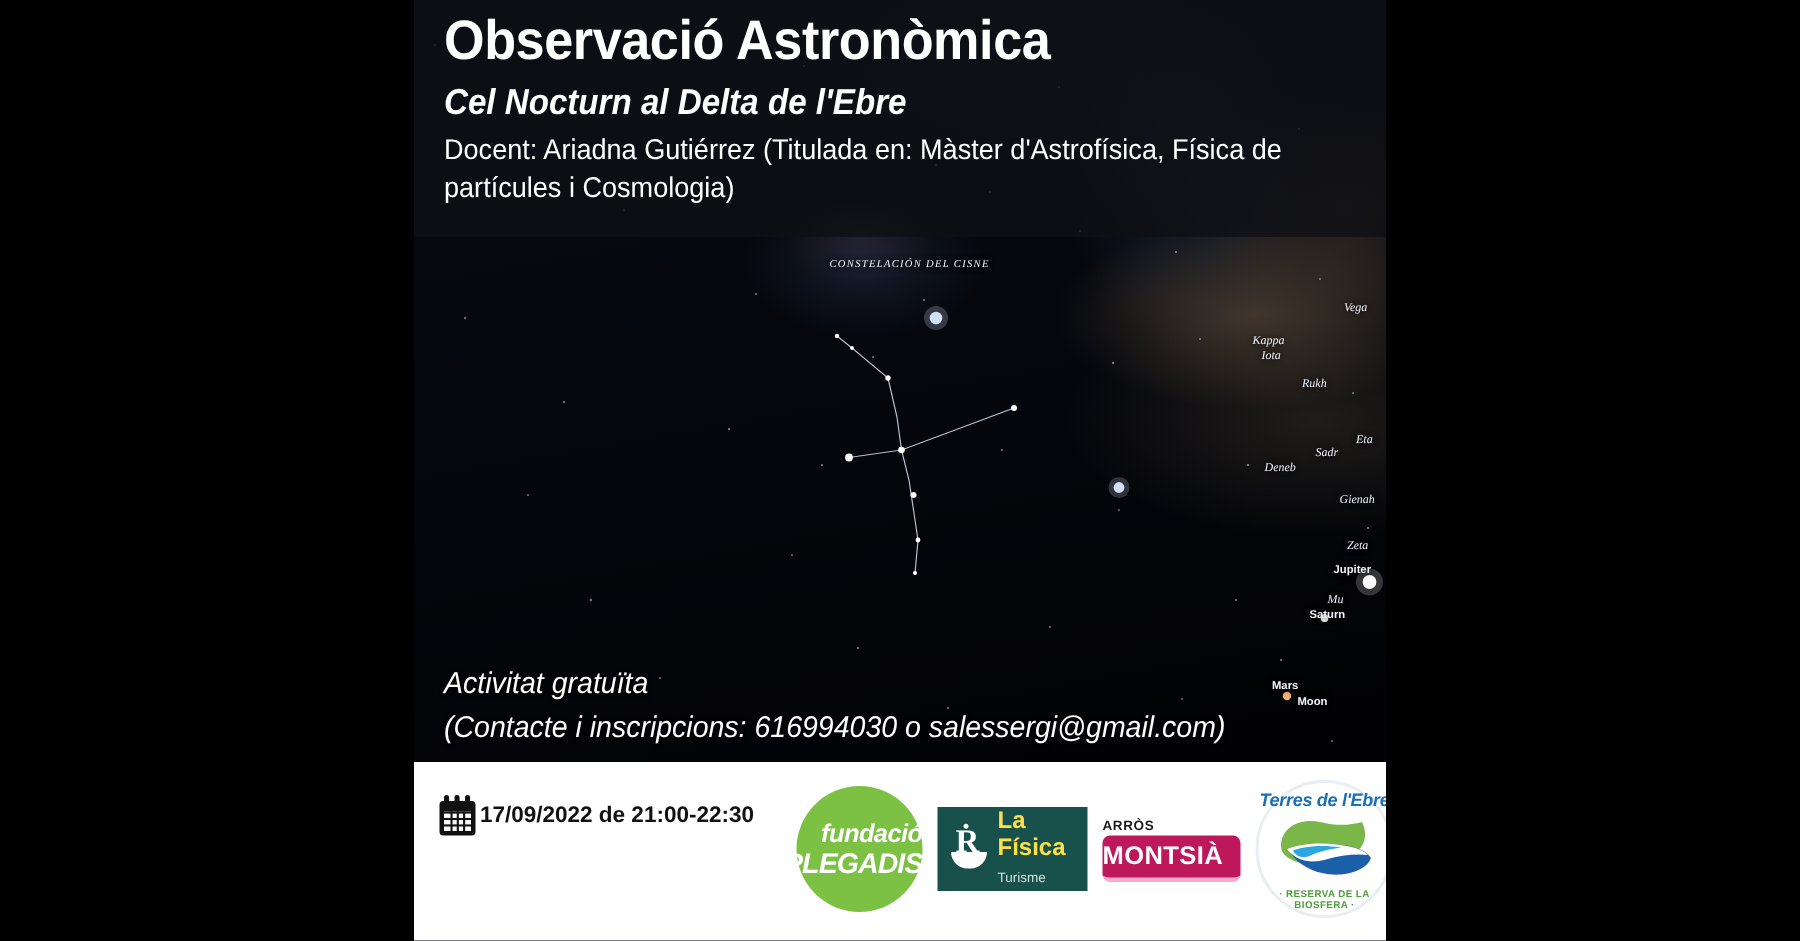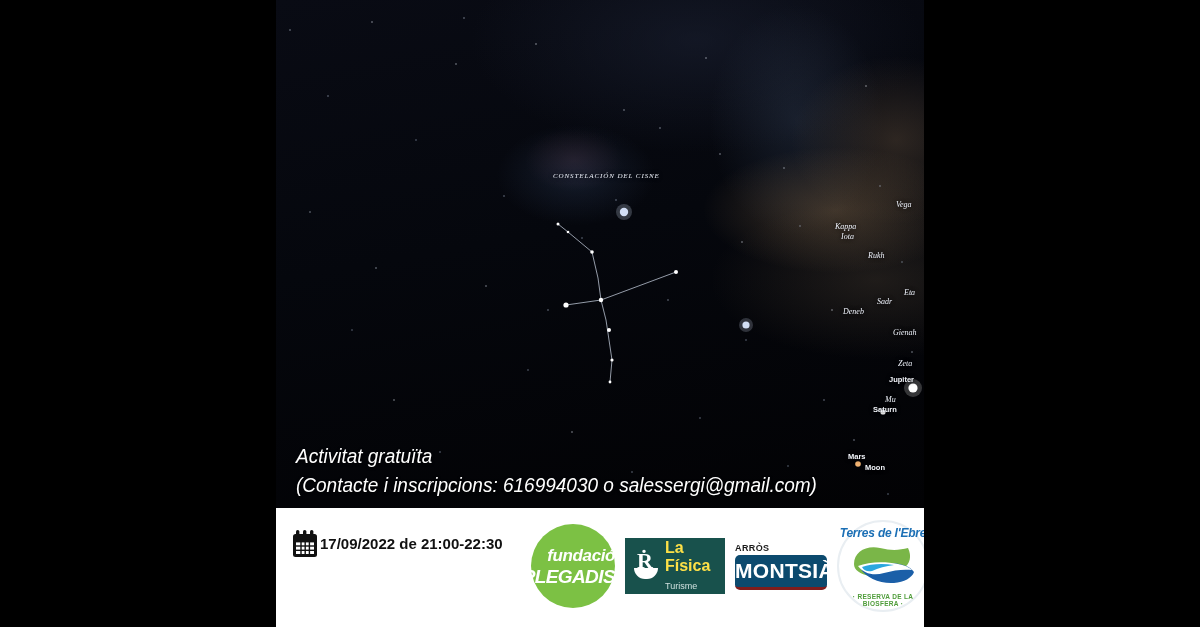--- a/index.html
+++ b/index.html
@@ -150,23 +150,23 @@
   }
   .lr-mark{ position:relative; width:26px; height:34px; flex:0 0 26px; }
   .lr-r{ position:absolute; top:-1px; left:4px; color:#fff; font-size:22px; font-weight:bold; font-family:"Liberation Serif",serif; }
   .lr-bowl{ position:absolute; bottom:4px; left:1px; width:24px; height:11px; background:#fff; border-radius:0 0 12px 12px; }
   .lr-txt1{ color:#fde047; font-size:16px; font-weight:bold; line-height:1.05; }
   .lr-txt2{ color:#cfe0de; font-size:9px; line-height:1.2; margin-top:8px; }
 
   .logo-montsia{ width:92px; text-align:left; }
   .lm-top{ font-size:9px; font-weight:bold; color:#1a1a1a; letter-spacing:.4px; margin-bottom:2px; }
   .lm-box{
-    background:#0c4a6e; border-radius:5px; padding:4px 0;
-    color:#fff; font-size:21px; font-weight:bold; letter-spacing:.3px;
-    border-bottom:3px solid #7f1d1d;
+    background:#be185d; border-radius:5px; padding:4px 0;
+    color:#fff; font-size:17px; font-weight:bold; letter-spacing:.3px;
+    border-bottom:3px solid #f9a8d4;
   }
 
   .logo-terres{
     position:relative; width:92px; height:92px; border-radius:50%;
     background:#fff;
   }
   .lt-ring{
     position:absolute; inset:0; border-radius:50%;
     border:2px solid #e9eef2;
   }
@@ -232,20 +232,25 @@
     <span class="clabel star-name" style="left:617px; top:328px;">Gienah</span>
     <span class="clabel star-name" style="left:622px; top:359px;">Zeta</span>
     <span class="clabel star-name" style="left:609px; top:395px;">Mu</span>
 
     <span class="plabel" style="left:613px; top:375px;">Jupiter</span>
     <span class="plabel" style="left:597px; top:405px;">Saturn</span>
     <span class="plabel" style="left:572px; top:452px;">Mars</span>
     <span class="plabel" style="left:589px; top:463px;">Moon</span>
   </div>
 
+  <div class="title-band">
+    <div class="h1">Observació Astronòmica</div>
+    <div class="h2">Cel Nocturn al Delta de l'Ebre</div>
+    <div class="h3">Docent: Ariadna Gutiérrez (Titulada en: Màster d'Astrofísica, Física de partícules i Cosmologia)</div>
+  </div>
 
   <div class="free-block">
     <div class="free-line">Activitat gratuïta</div>
     <div class="free-line">(Contacte i inscripcions: 616994030 o salessergi@gmail.com)</div>
   </div>
 
   <div class="footer">
 
     <div class="info">
       <div class="info-row">

